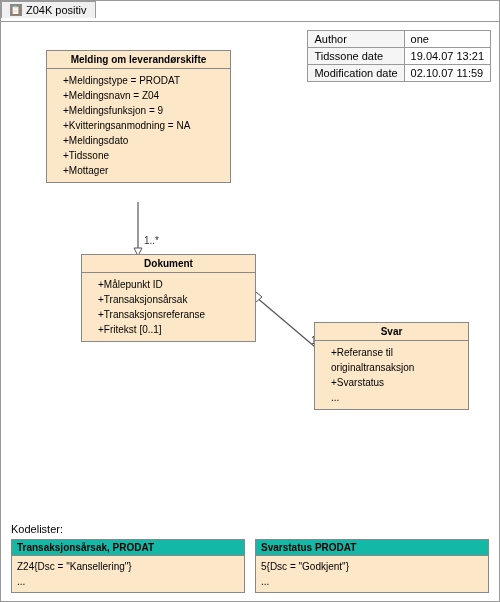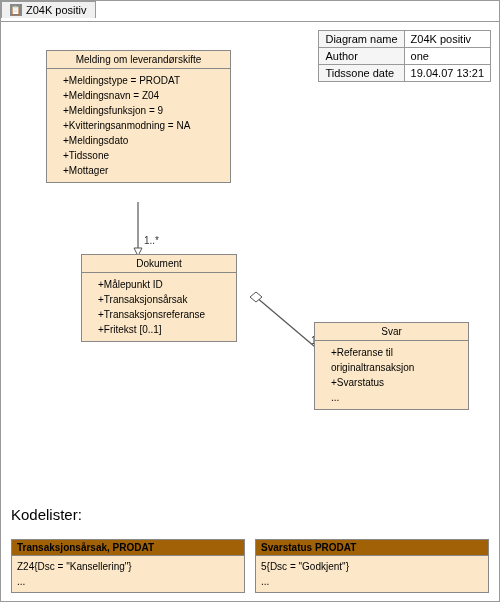--- a/index.html
+++ b/index.html
@@ -80,42 +80,42 @@
 
     
     .uml-box {
       position: absolute;
       border: 1px solid #888;
       background: #fce8c8;
       font-size: 10px;
     }
     .uml-box-title {
       text-align: center;
-      font-weight: normal;
+      font-weight: bold;
       border-bottom: 1px solid #888;
       padding: 3px 6px;
       background: #fce8c8;
     }
     .uml-box-body {
       padding: 4px 16px;
       line-height: 1.5;
     }
 
     
     .box-melding {
       top: 28px;
       left: 45px;
       width: 185px;
     }
 
     
     .box-dokument {
       top: 232px;
       left: 80px;
-      width: 156px;
+      width: 175px;
     }
 
     
     .box-svar {
       top: 300px;
       right: 30px;
       width: 155px;
       margin-left: 8px;
     }
 
@@ -130,38 +130,38 @@
     }
 
     
     .codelists-section {
       position: absolute;
       bottom: 8px;
       left: 10px;
       right: 10px;
     }
     .codelists-label {
-      font-size: 15px;
-      margin-bottom: 16px;
+      font-size: 11px;
+      margin-bottom: 4px;
     }
     .codelists-row {
       display: flex;
       gap: 10px;
     }
     .codelist-box {
       border: 1px solid #888;
       background: #fce8c8;
       font-size: 10px;
       flex: 1;
     }
     .codelist-title {
       font-weight: bold;
       border-bottom: 1px solid #888;
       padding: 2px 5px;
-      background: #a16207;
+      background: #14b8a6;
     }
     .codelist-body {
       padding: 3px 5px;
       line-height: 1.5;
     }
   </style>
 </head>
 <body>
 
 <div class="main-container">
@@ -170,31 +170,31 @@
     <div class="tab">
       <span class="tab-icon">📋</span>
       <span>Z04K positiv</span>
     </div>
   </div>
 
   <div class="canvas">
 
     <table class="info-table">
       <tbody id="info-table-body">
-          <tr>
-            <td>Diagram name</td>
-            <td>Z04K positiv</td>
-          </tr>
           <tr>
             <td>Author</td>
             <td>one</td>
           </tr>
           <tr>
             <td>Tidssone date</td>
             <td>19.04.07 13:21</td>
+          </tr>
+          <tr>
+            <td>Modification date</td>
+            <td>02.10.07 11:59</td>
           </tr>
         </tbody>
     </table>
 
     <svg class="lines-svg">
 
       <line x1="137" y1="180" x2="137" y2="230" stroke="#555" stroke-width="1.2"></line>
 
       <polygon points="133,226 137,234 141,226" fill="#fff" stroke="#555" stroke-width="1"></polygon>
 

